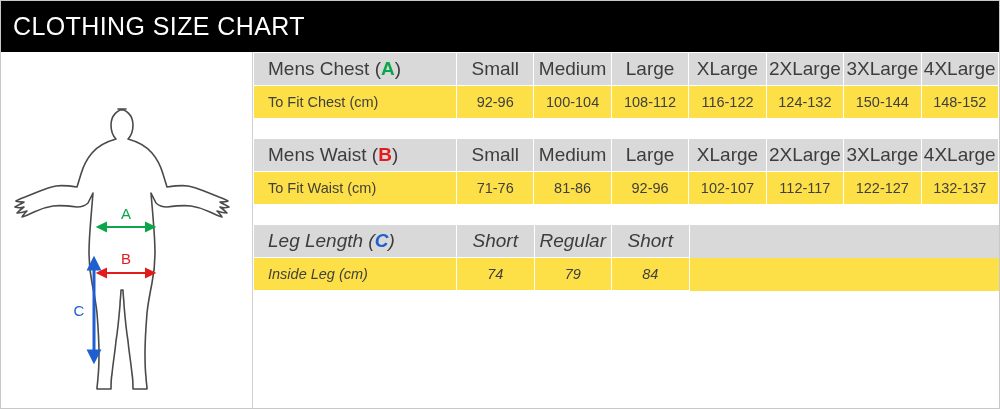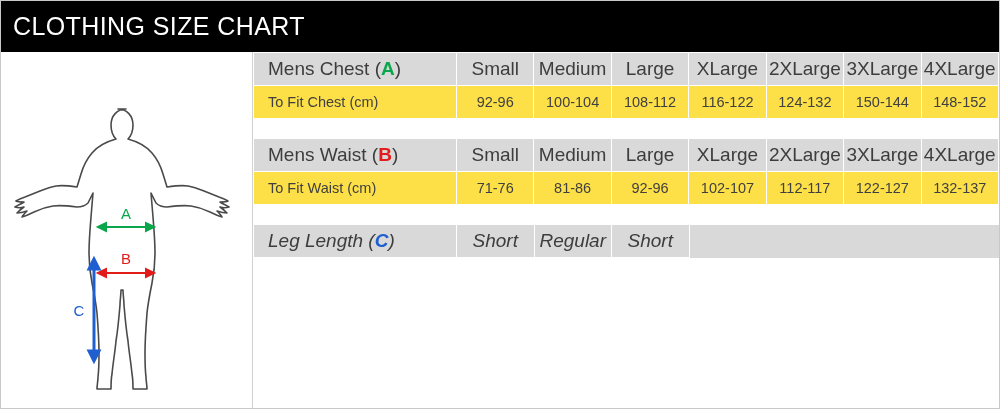--- a/index.html
+++ b/index.html
@@ -273,18 +273,25 @@
     <div class="legs-wrap">
       <table class="size-table">
         <tbody>
             <tr class="head">
           <td class="label-cell"><span>Leg Length (</span><span class="tag-c">C</span><span>)</span></td>
           <td>Short</td>
           <td>Regular</td>
           <td>Short</td>
           <td class="blank" colspan="4"></td>
         </tr>
+        <tr class="row-a">
+          <td class="label-cell">Inside Leg (cm)</td>
+          <td>74</td>
+          <td>79</td>
+          <td>84</td>
+          <td class="blank" colspan="4"></td>
+        </tr>
       </tbody>
         </table>
     </div>
 
   </div>
 </div>
 
 </body></html>

